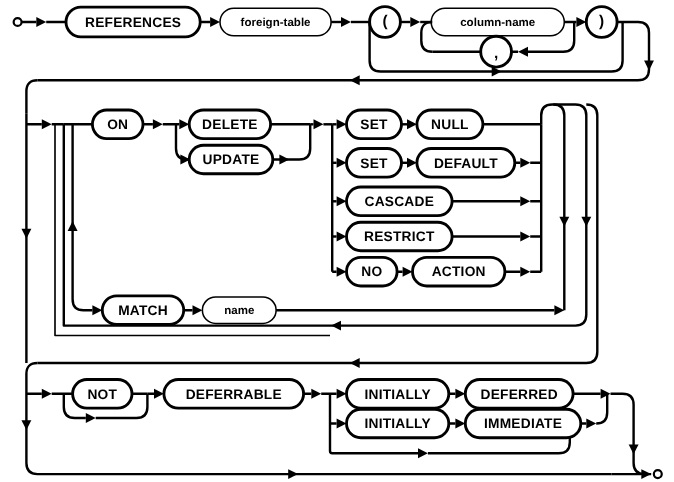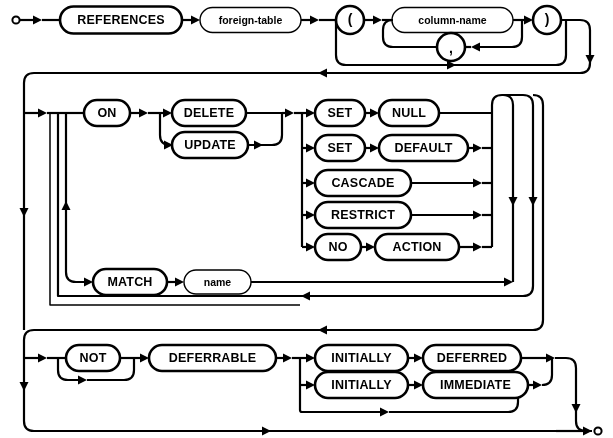--- a/index.html
+++ b/index.html
@@ -2,20 +2,21 @@
 <html><head>
 <meta charset="utf-8">
 <style>
   html,body{margin:0;padding:0;background:#ffffff;}
   #canvas{
     position:relative;
     width:613px;height:438px;
     background:#ffffff;
     font-family:"Liberation Sans", sans-serif;
     overflow:hidden;
+    border-radius:24px;
   }
   svg{display:block;}
   .rail{fill:none;stroke:#000000;stroke-width:2.2;stroke-linecap:butt;stroke-linejoin:round;}
   .rail-thin{fill:none;stroke:#000000;stroke-width:1.5;stroke-linecap:butt;stroke-linejoin:round;}
   .term{fill:#ffffff;stroke:#000000;stroke-width:2.6;}
   .nonterm{fill:#ffffff;stroke:#000000;stroke-width:1.4;}
   .node-circle{fill:#ffffff;stroke:#000000;stroke-width:2.6;}
   .endpoint{fill:#ffffff;stroke:#000000;stroke-width:2.0;}
   .lbl{
     font-family:"Liberation Sans", sans-serif;

